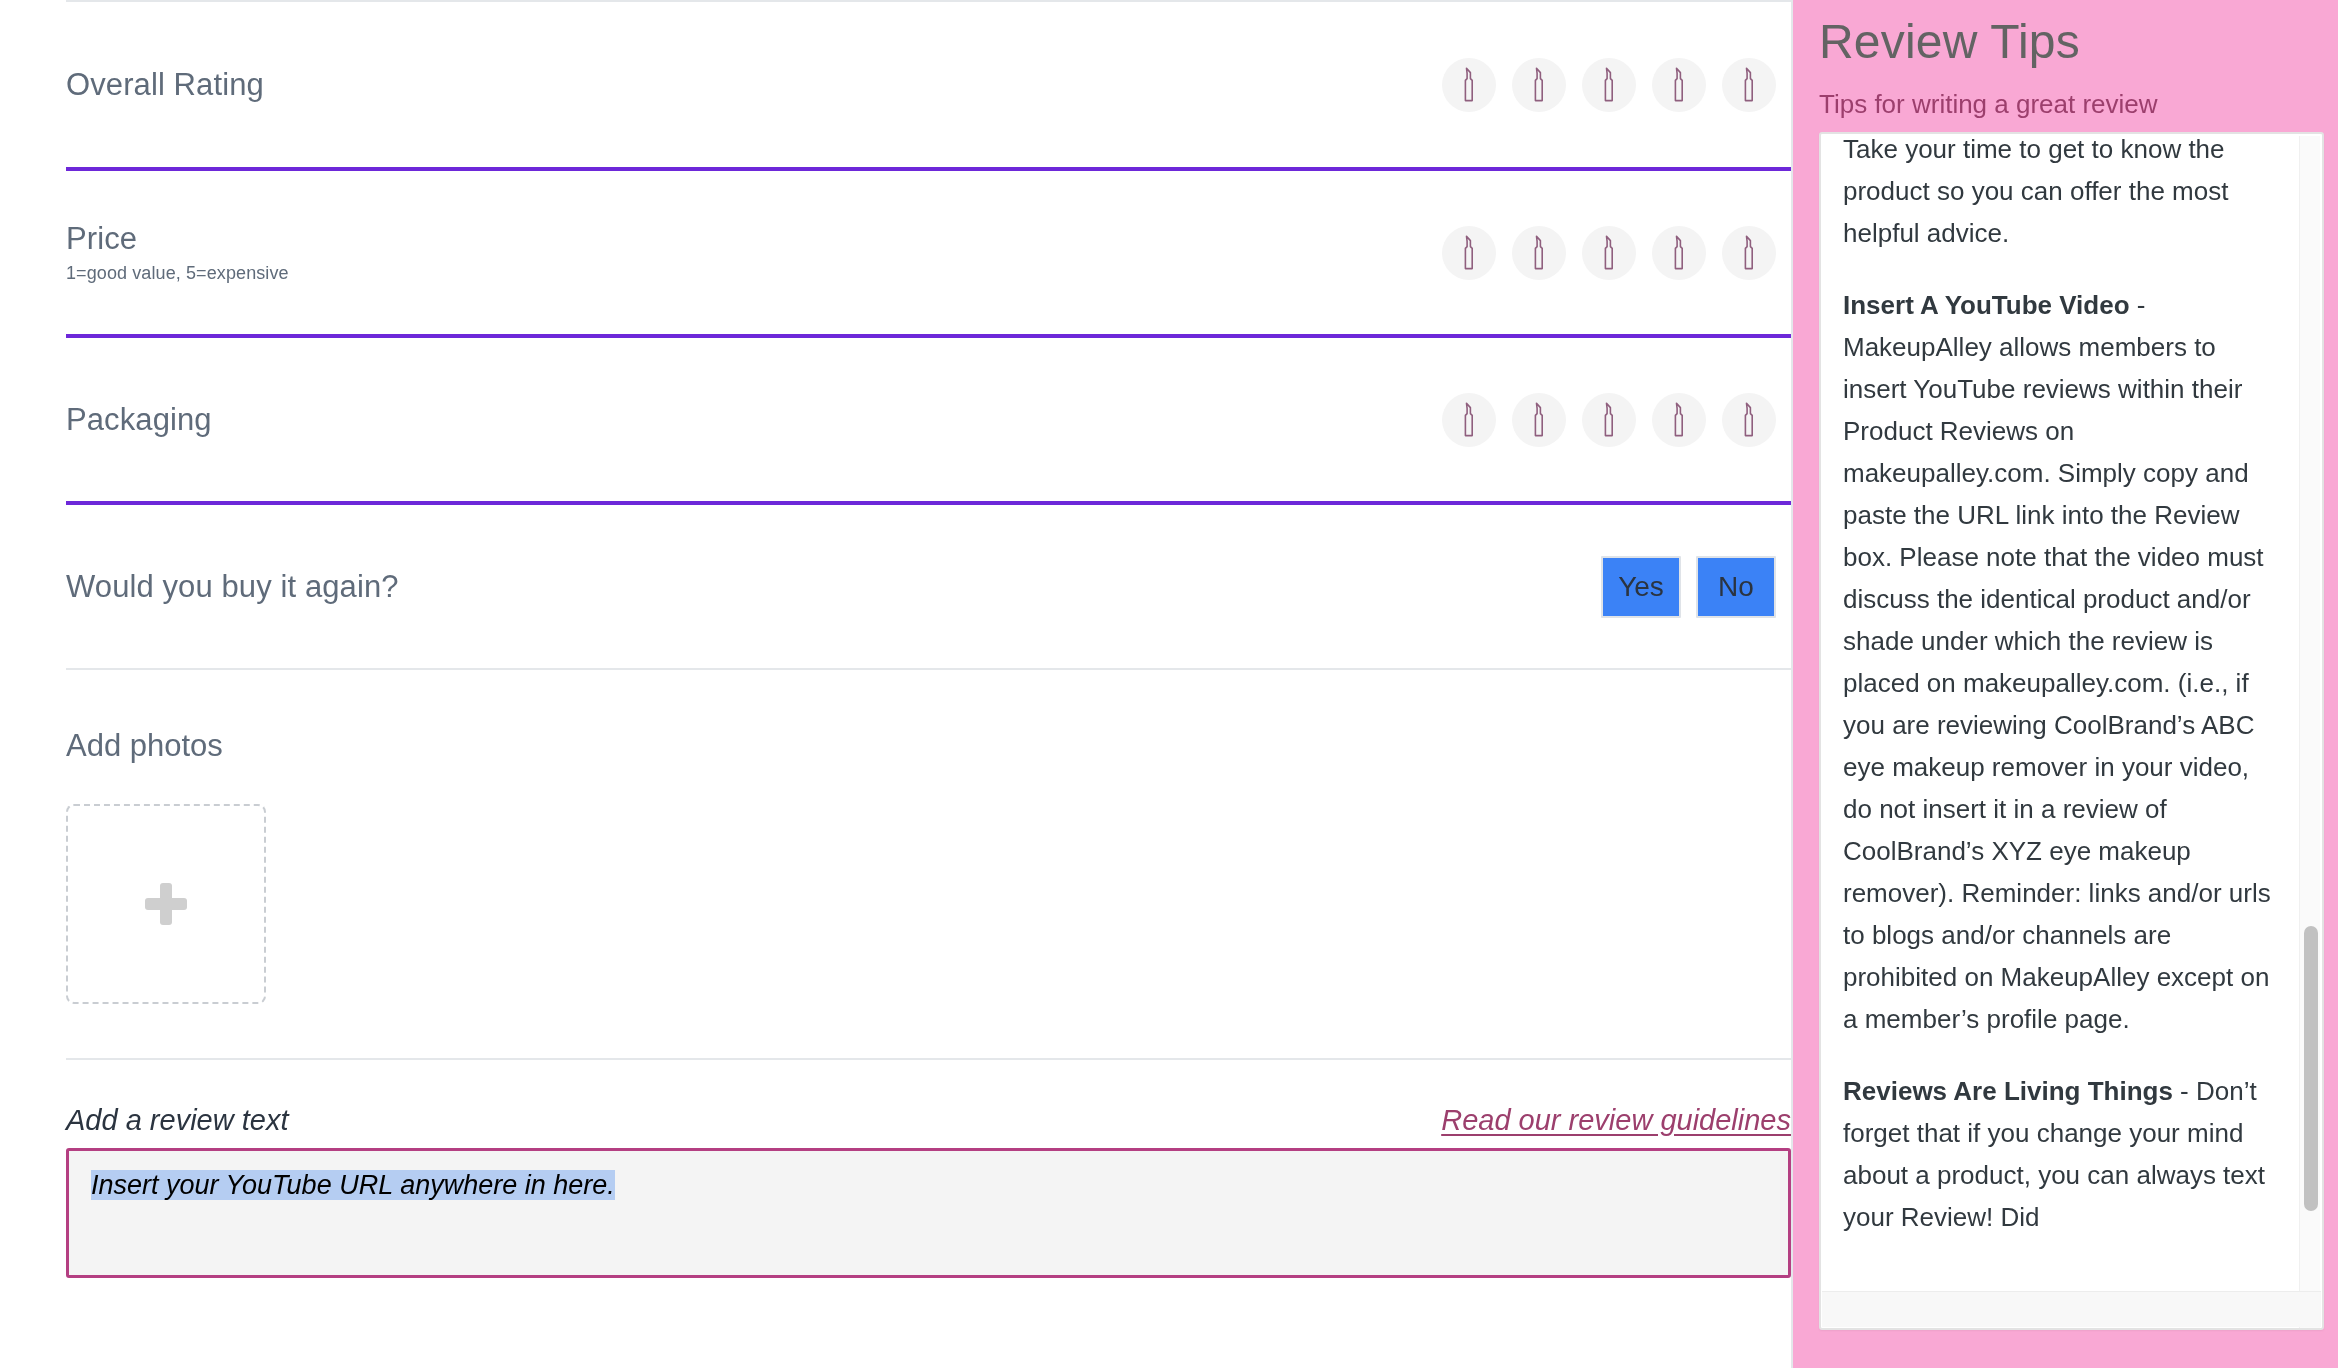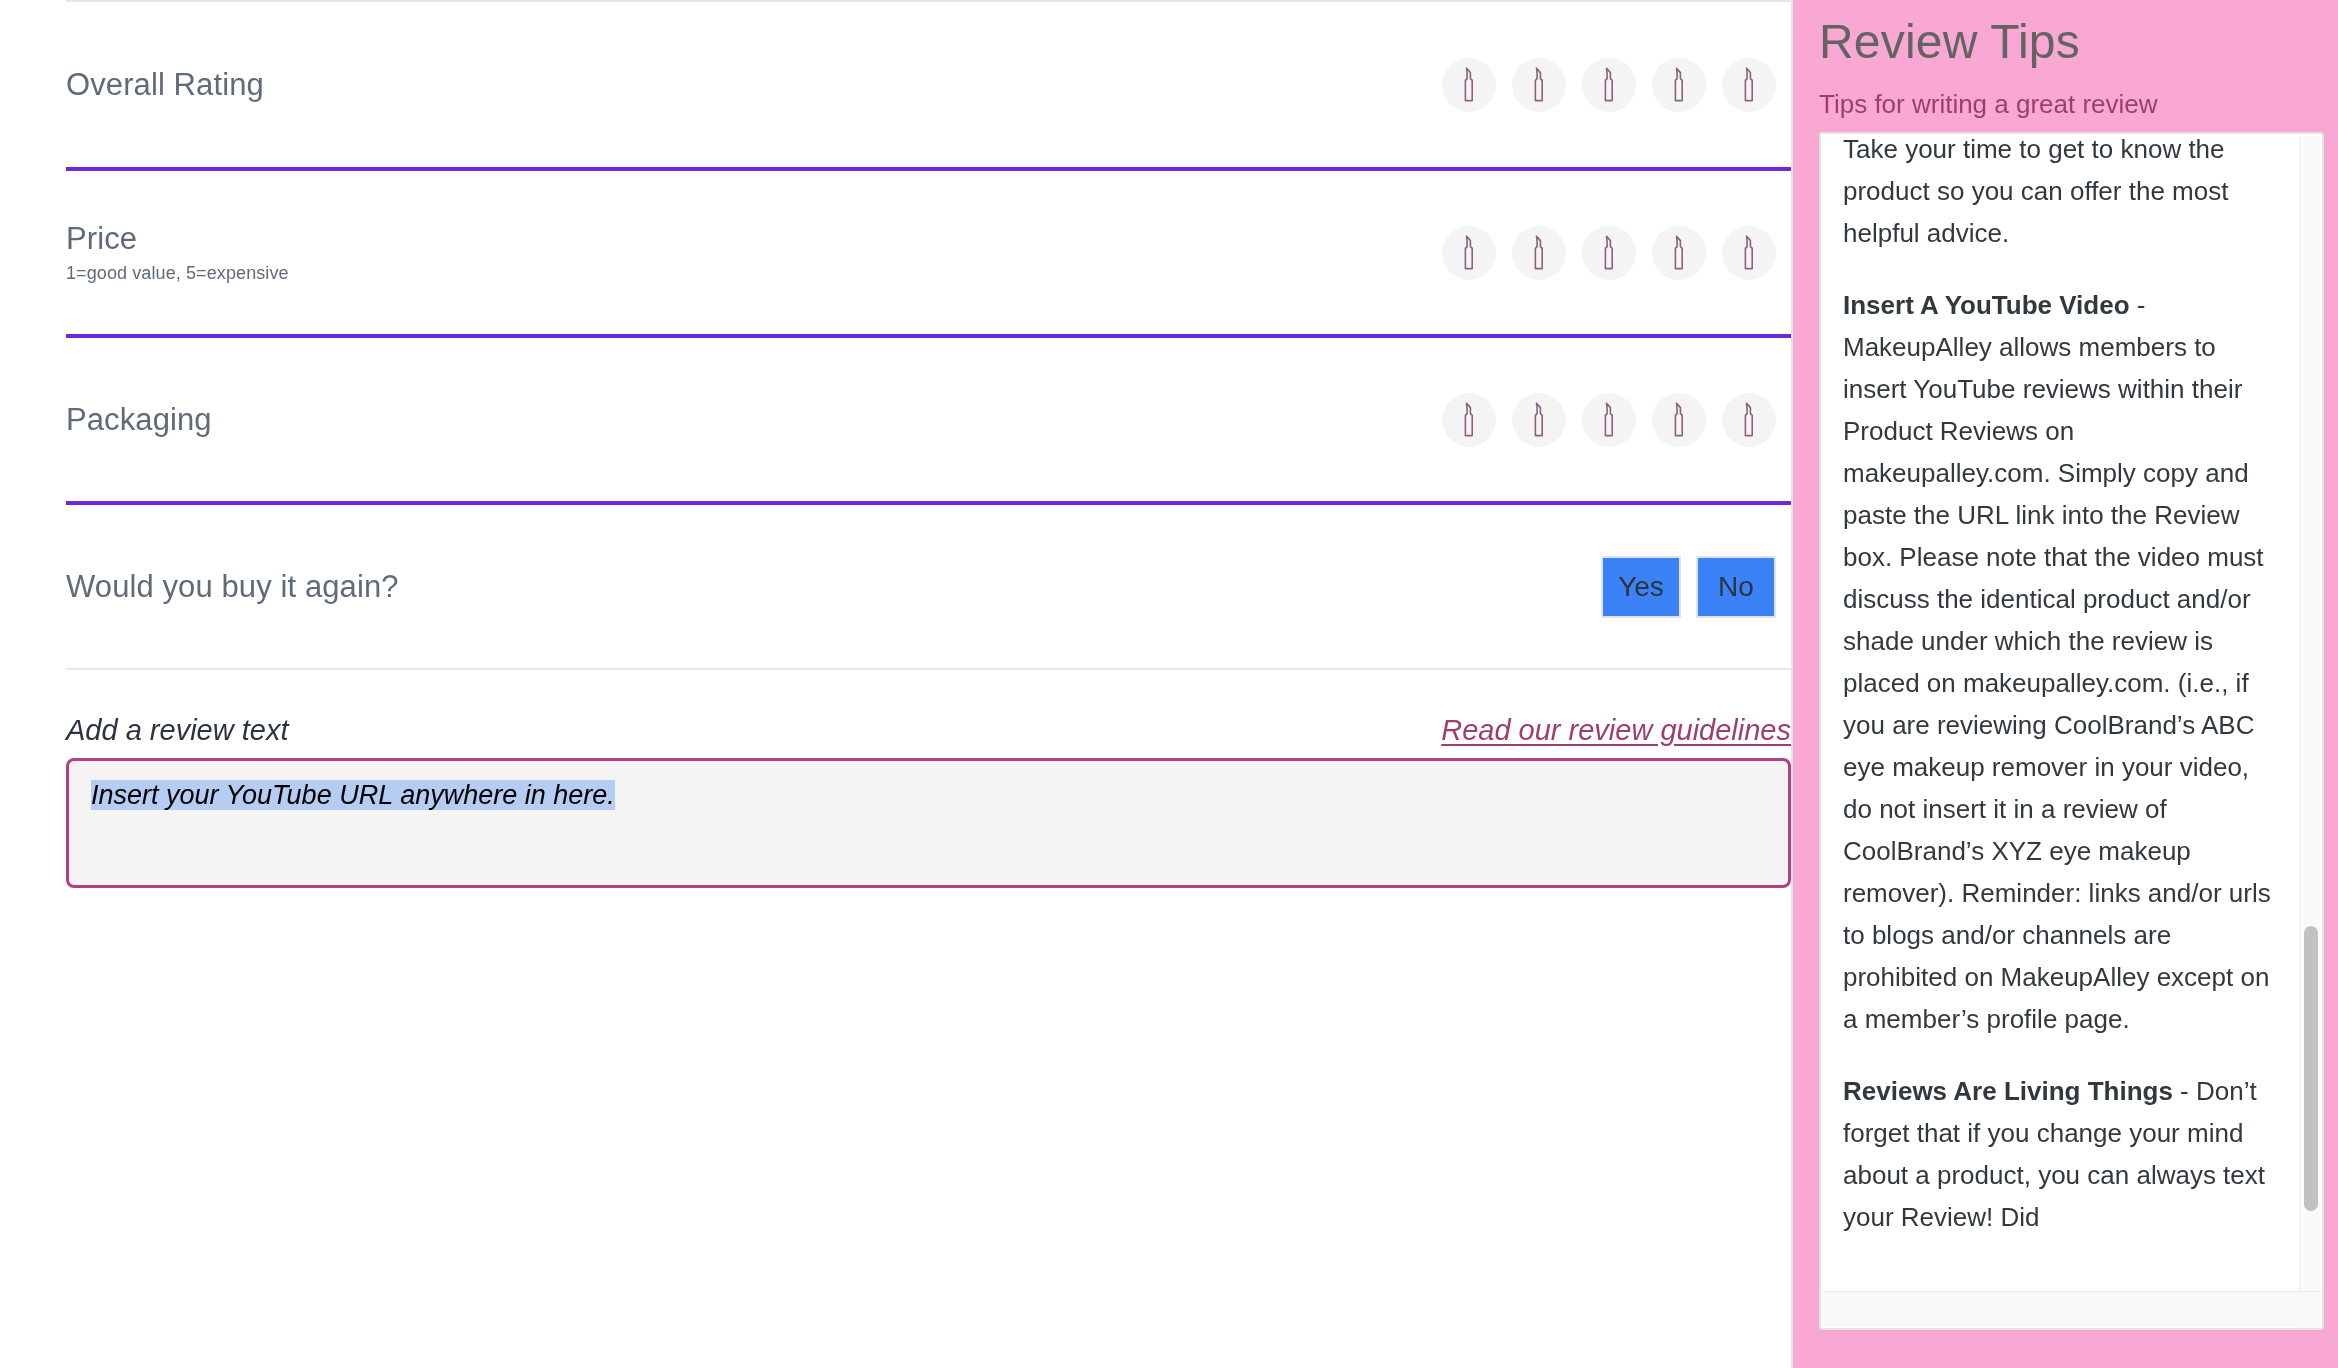--- a/index.html
+++ b/index.html
@@ -125,21 +125,21 @@
     font-size: 29px;
     color: #9c3f6d;
     text-decoration: underline;
     text-underline-offset: 4px;
     cursor: pointer;
   }
   .review-textarea {
     width: 1725px;
     height: 130px;
     border: 3px solid #b43f82;
-    border-radius: 8px;
+    border-radius: 3px;
     background: #f4f4f4;
     padding: 16px 22px;
     font-size: 27px;
     color: #111;
     font-family: "Liberation Sans", sans-serif;
     line-height: 1.35;
     outline: none;
     resize: none;
     overflow: hidden;
   }
@@ -333,20 +333,26 @@
       <div class="rating-row">
         <div class="row-label-wrap">
           <div class="row-label">Would you buy it again?</div>
         </div>
         <div class="yesno">
           <button class="yn-btn">Yes</button>
           <button class="yn-btn">No</button>
         </div>
       </div>
 
+      <div class="photos-row">
+        <div class="photos-title">Add photos</div>
+        <div class="photo-drop">
+          <span class="plus-icon"></span>
+        </div>
+      </div>
 
       <div class="review-block">
         <div class="review-head">
           <div class="review-title">Add a review text</div>
           <a class="guidelines-link">Read our review guidelines</a>
         </div>
         <div class="review-textarea"><span class="ta-sel">Insert your YouTube URL anywhere in here.</span></div>
       </div>
 
     </div>

